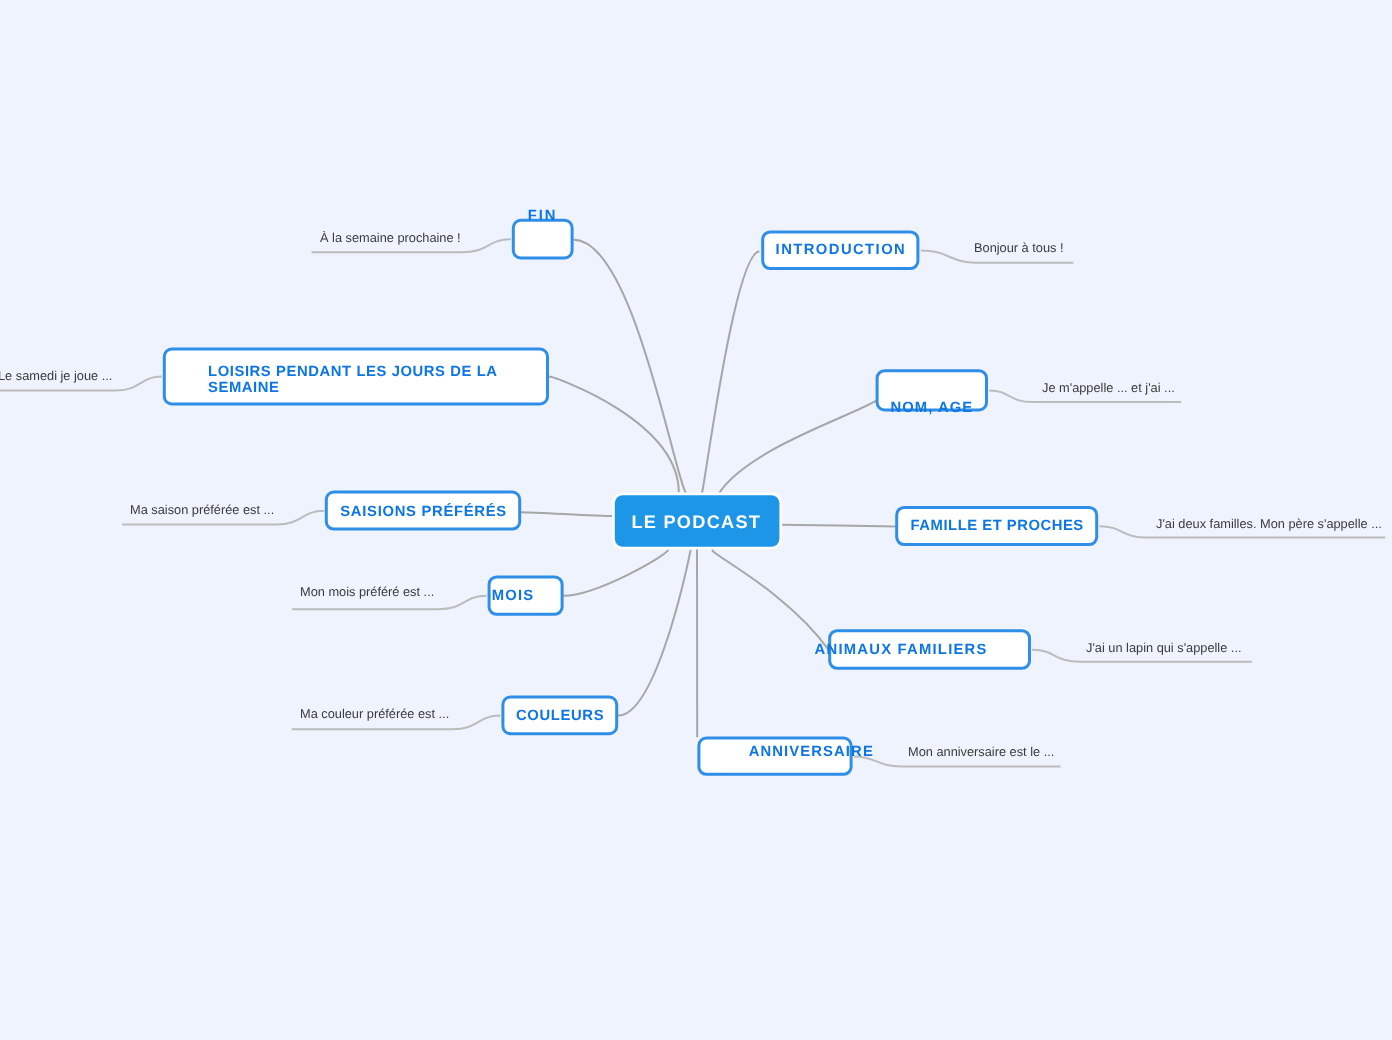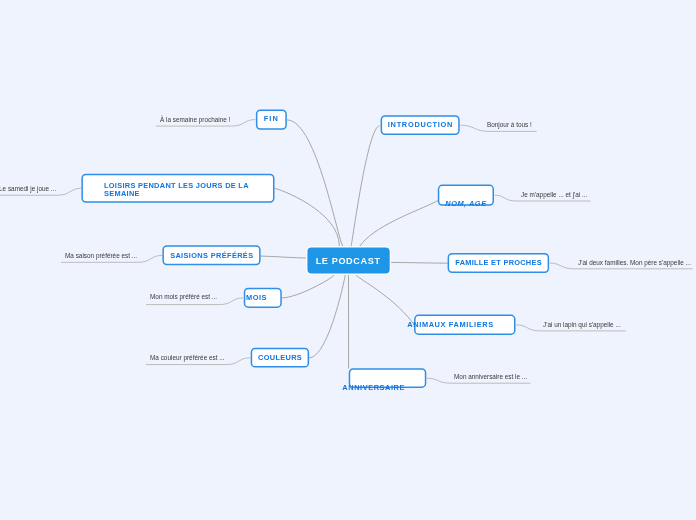--- a/index.html
+++ b/index.html
@@ -57,45 +57,45 @@
     <rect x="307.40" y="247.60" width="82.30" height="25.80" rx="4.0" fill="#1e96e8" stroke="none"></rect>
   </svg>
 
   <div class="node central" style="left:307.4px;top:247.6px;width:82.3px;height:25.8px;">
     <span>LE PODCAST</span>
   </div>
 
   <div class="node branch" style="left:380.8px;top:115.4px;width:78.9px;height:19.6px;letter-spacing:0.72px;">
     <span>INTRODUCTION</span>
   </div>
-  <div class="node branch" style="left:438px;top:184.8px;width:55.9px;height:39px;letter-spacing:0.53px;font-style:italic;">
+  <div class="node branch" style="left:438px;top:184.8px;width:55.9px;height:39px;letter-spacing:0.53px;">
     <span>NOM, AGE</span>
   </div>
   <div class="node branch" style="left:447.8px;top:253.2px;width:101.2px;height:19.8px;letter-spacing:0.27px;">
     <span>FAMILLE ET PROCHES</span>
   </div>
   <div class="node branch" style="left:400px;top:314.8px;width:101.1px;height:20.1px;letter-spacing:0.62px;">
     <span>ANIMAUX FAMILIERS</span>
   </div>
-  <div class="node branch" style="left:335px;top:368.5px;width:77.3px;height:14px;letter-spacing:0.56px;margin-top:12px;">
+  <div class="node branch" style="left:367px;top:368.5px;width:77.3px;height:14px;letter-spacing:0.56px;">
     <span>ANNIVERSAIRE</span>
   </div>
   <div class="node branch" style="left:250.9px;top:348px;width:58.1px;height:19.6px;letter-spacing:0.33px;align-items:center;">
     <span>COULEURS</span>
   </div>
   <div class="node branch" style="left:244px;top:287.9px;width:25px;height:20px;letter-spacing:0.57px;">
     <span>MOIS</span>
   </div>
   <div class="node branch" style="left:162.8px;top:245.5px;width:97.6px;height:19.8px;letter-spacing:0.36px;">
     <span>SAISIONS PRÉFÉRÉS</span>
   </div>
   <div class="node branch" style="left:81.6px;top:174px;width:192.8px;height:28.7px;padding-left:22px;justify-content:flex-start;letter-spacing:0.30px;padding-top:3.2px;">
     <span style="display:block;width:150px;">LOISIRS PENDANT LES JOURS DE LA SEMAINE</span>
   </div>
-  <div class="node branch" style="left:256.1px;top:112px;width:30.6px;height:14px;letter-spacing:1.00px;">
+  <div class="node branch" style="left:256.1px;top:101px;width:30.6px;height:14px;letter-spacing:1.00px;">
     <span>FIN</span>
   </div>
 
   <div class="leaf" style="left:487.3px;top:120.7px;">
     <span>Bonjour à tous !</span>
   </div>
   <div class="leaf" style="left:520.8px;top:190.5px;">
     <span>Je m'appelle ... et j'ai ...</span>
   </div>
   <div class="leaf" style="left:577.7px;top:258.6px;">

